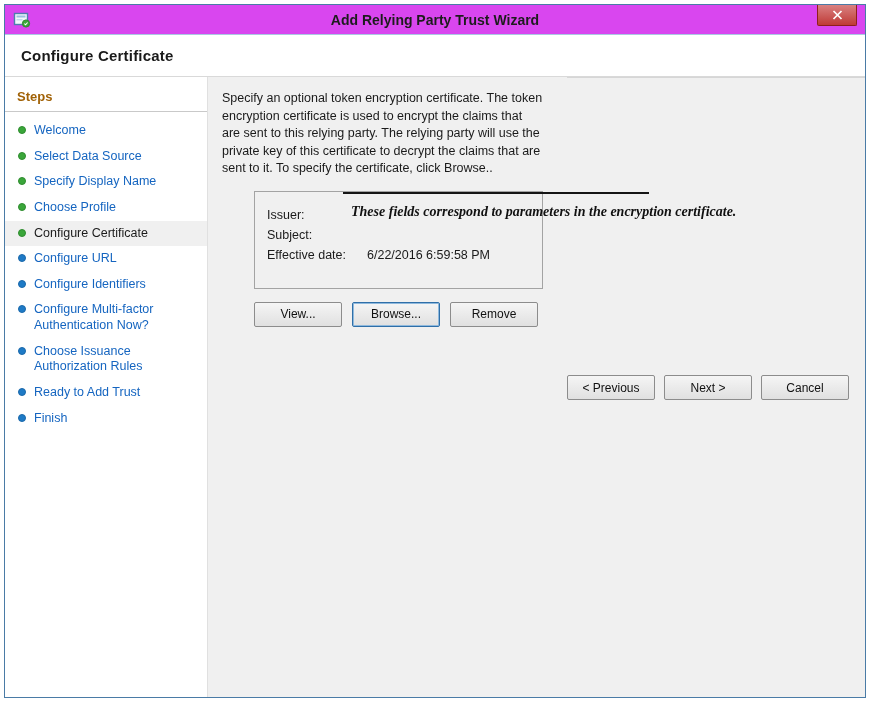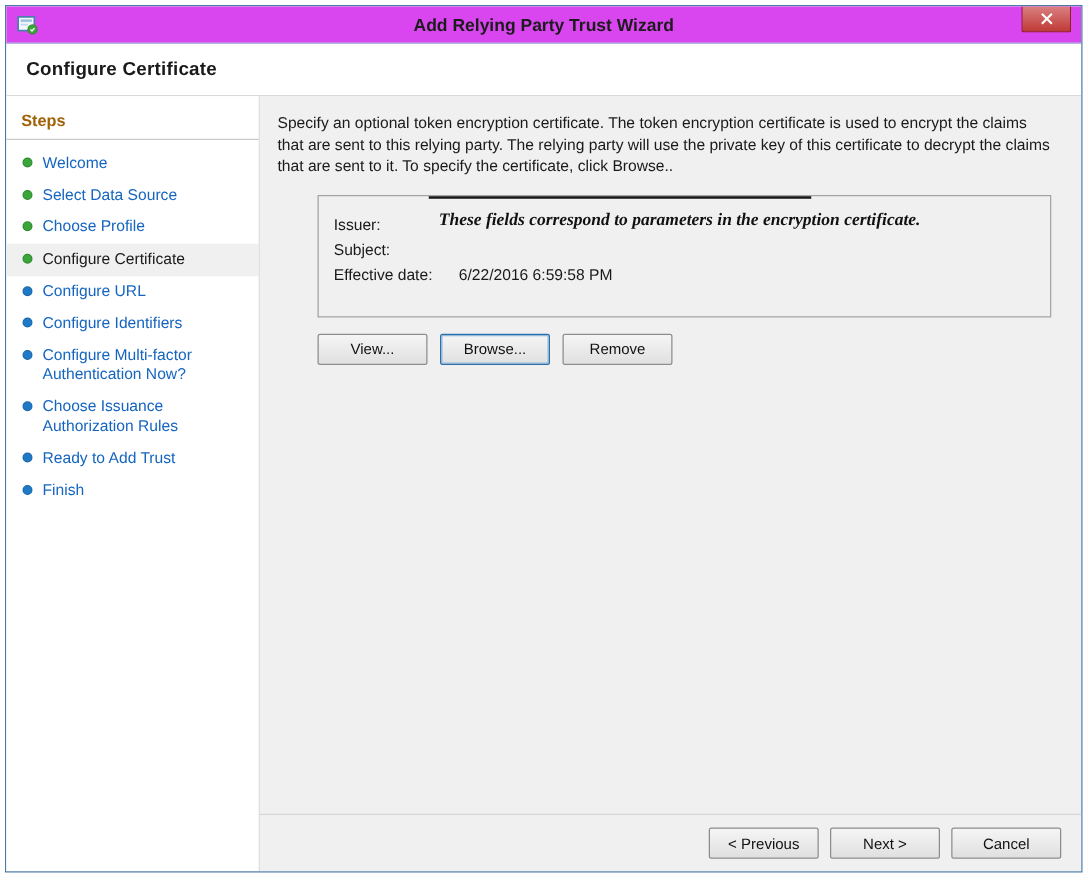--- a/index.html
+++ b/index.html
@@ -37,21 +37,21 @@
   .steps-heading { font-size: 13px; font-weight: bold; color: #a16207; padding: 2px 0 7px 12px; }
   .steps-rule { border: none; border-top: 1px solid #c9c9c9; height: 0; margin-bottom: 6px; }
   .step { display: flex; gap: 8px; padding: 5px 6px 5px 13px; cursor: pointer; }
   .step .dot { width: 8px; height: 8px; border-radius: 50%; margin-top: 3px; flex: 0 0 8px; }
   .step.done .dot, .step.current .dot { background: #3aa63a; border: 1px solid #2e8c2e; }
   .step.upcoming .dot { background: #1e7ac6; border: 1px solid #1a68aa; }
   .step-label { font-size: 12.5px; color: #1565c0; line-height: 1.25; }
   .step.current { background: #f0f0f0; }
   .step.current .step-label { color: #1b1b1b; }
   
-  .main { flex: 1; background: #f0f0f0; border-left: 1px solid #e0e0e0; display: flex; flex-direction: column; min-width: 0; }
+  .main { flex: 1; background: #f0f0f0; border-left: 1px solid #e0e0e0; display: flex; flex-direction: row; min-width: 0; }
   .content { flex: 1; padding: 13px 24px 0 14px; }
   .desc { font-size: 12.5px; color: #1a1a1a; line-height: 1.4; max-width: 655px; }
   .cert-box { position: relative; margin: 13px 0 0 32px; border: 1px solid #a3a3a3; height: 98px; padding: 10px 12px; }
   .cert-row { display: flex; align-items: flex-end; height: 20px; font-size: 12.5px; color: #1a1a1a; }
   .cert-label { width: 100px; flex: 0 0 100px; }
   .cert-value { white-space: nowrap; }
   .annotation {
     position: absolute; left: 96px; top: 12px; white-space: nowrap;
     font-family: "Liberation Serif", serif; font-style: italic; font-weight: bold;
     font-size: 14px; color: #111;
@@ -102,20 +102,24 @@
       <div class="steps-heading">Steps</div>
       <div class="steps-rule"></div>
 
       <div class="step done">
         <span class="dot"></span>
         <span class="step-label">Welcome</span>
       </div>
       <div class="step done">
         <span class="dot"></span>
         <span class="step-label">Select Data Source</span>
+      </div>
+      <div class="step done">
+        <span class="dot"></span>
+        <span class="step-label">Specify Display Name</span>
       </div>
       <div class="step done">
         <span class="dot"></span>
         <span class="step-label">Choose Profile</span>
       </div>
       <div class="step current">
         <span class="dot"></span>
         <span class="step-label">Configure Certificate</span>
       </div>
       <div class="step upcoming">

